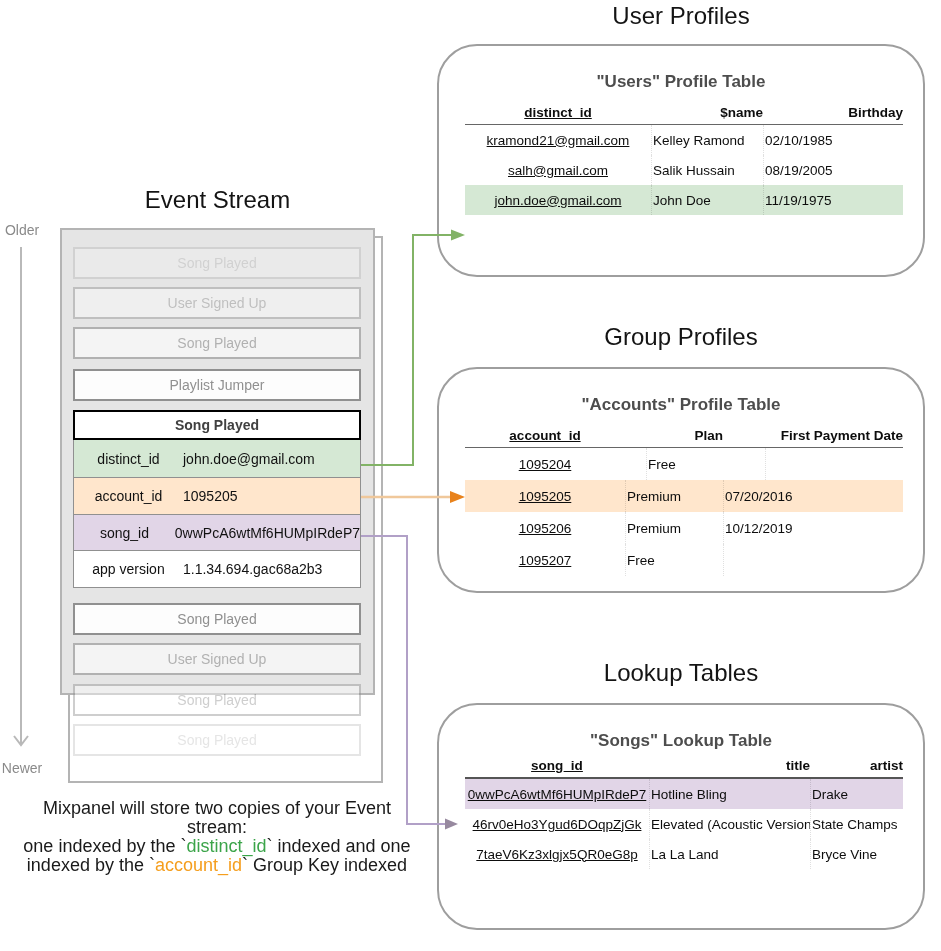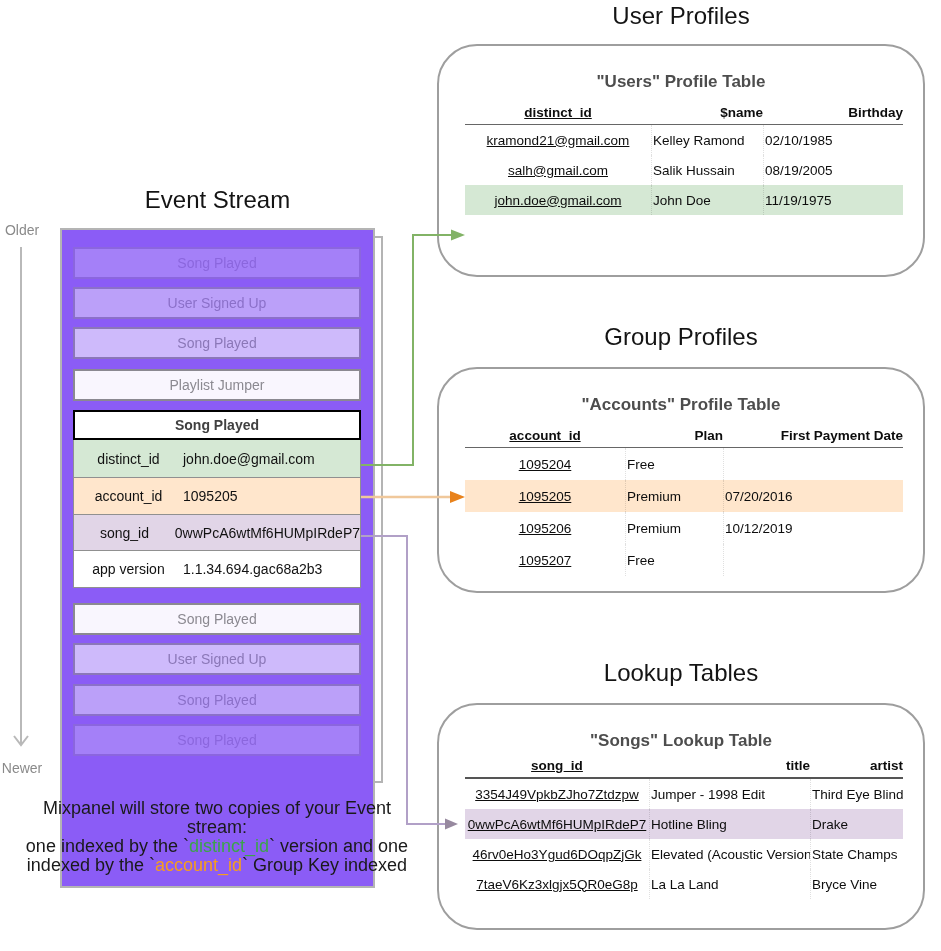--- a/index.html
+++ b/index.html
@@ -7,22 +7,22 @@
           font-family:"Liberation Sans",sans-serif;color:#111;}
 
   .heading{position:absolute;font-size:24px;font-weight:400;color:#141414;text-align:center;line-height:26px;}
 
   
   .tl-label{position:absolute;left:0;width:44px;text-align:center;font-size:14px;color:#8a8a8a;}
 
   
   .stream-stack{position:absolute;left:68px;top:236px;width:315px;height:547px;
                 border:2px solid #b4b4b4;background:#fff;box-sizing:border-box;}
-  .stream{position:absolute;left:60px;top:228px;width:315px;height:660px;
-          border:2px solid #b4b4b4;background:#8b5cf6;box-sizing:border-box;}
+  .stream{position:absolute;left:60px;top:228px;width:315px;height:467px;
+          border:2px solid #b4b4b4;background:#e5e5e5;box-sizing:border-box;}
   .event-box{position:absolute;left:11px;width:288px;height:32px;box-sizing:border-box;
              border:2px solid #8c8c8c;background:#fff;color:#8c8c8c;
              font-size:14px;text-align:center;line-height:28px;}
 
   .prop-table{position:absolute;left:11px;width:288px;box-sizing:border-box;}
   .prop-head{box-sizing:border-box;height:30px;border:2px solid #000;background:#fff;
              font-size:14px;font-weight:bold;color:#404040;text-align:center;line-height:26px;}
   .prop-rows{box-sizing:border-box;border:1px solid #909090;border-top:none;}
   .prop-row{box-sizing:border-box;display:flex;align-items:center;font-size:14px;color:#111;}
   .prop-row + .prop-row{border-top:1px solid #909090;}
@@ -99,21 +99,21 @@
         </div>
       </div>
       <div class="event-box" style="top: 373px; opacity: 0.95;">Song Played</div>
       <div class="event-box" style="top: 413px; opacity: 0.58;">User Signed Up</div>
       <div class="event-box" style="top: 454px; opacity: 0.42;">Song Played</div>
       <div class="event-box" style="top: 494px; opacity: 0.22;">Song Played</div>
     </div>
 
   <div class="caption" id="caption">
       <div><span>Mixpanel will store two copies of your Event stream:</span></div>
-      <div><span>one indexed by the `</span><span style="color: rgb(59, 164, 73);">distinct_id</span><span>` version and one</span></div>
+      <div><span>one indexed by the `</span><span style="color: rgb(59, 164, 73);">distinct_id</span><span>` indexed and one</span></div>
       <div><span>indexed by the `</span><span style="color: rgb(245, 158, 29);">account_id</span><span>` Group Key indexed</span></div>
     </div>
 
   <div class="card" style="left:437px;top:44px;height:233px;">
     <div class="card-title">"Users" Profile Table</div>
     <div class="ptable users" id="users-table" style="top:54px;">
         <div class="trow thead">
           <div class="pcell c0">distinct_id</div>
           <div class="pcell c1">$name</div>
           <div class="pcell c2">Birthday</div>
@@ -139,21 +139,21 @@
 
   <div class="card stacked" style="left:437px;top:367px;height:226px;">
     <div class="card-title">"Accounts" Profile Table</div>
     <div class="ptable accounts" id="accounts-table" style="top:54px;">
         <div class="trow thead">
           <div class="pcell c0">account_id</div>
           <div class="pcell c1">Plan</div>
           <div class="pcell c2">First Payment Date</div>
         </div>
         <div class="trule"></div>
-        <div class="trow body" style="height: 32px;">
+        <div class="trow body" style="height: 32px; gap: 21px;">
           <div class="pcell c0">1095204</div>
           <div class="pcell c1">Free</div>
           <div class="pcell c2"></div>
         </div>
         <div class="trow body" style="height: 32px; background: rgb(255, 230, 204);">
           <div class="pcell c0">1095205</div>
           <div class="pcell c1">Premium</div>
           <div class="pcell c2">07/20/2016</div>
         </div>
         <div class="trow body" style="height: 32px;">
@@ -171,25 +171,20 @@
 
   <div class="card stacked" style="left:437px;top:703px;height:227px;">
     <div class="card-title">"Songs" Lookup Table</div>
     <div class="ptable songs" id="songs-table" style="top:48px;">
         <div class="trow thead">
           <div class="pcell c0">song_id</div>
           <div class="pcell c1">title</div>
           <div class="pcell c2">artist</div>
         </div>
         <div class="trule thick"></div>
-        <div class="trow body" style="height: 30px;">
-          <div class="pcell c0">3354J49VpkbZJho7Ztdzpw</div>
-          <div class="pcell c1">Jumper - 1998 Edit</div>
-          <div class="pcell c2">Third Eye Blind</div>
-        </div>
         <div class="trow body" style="height: 30px; background: rgb(225, 213, 231);">
           <div class="pcell c0">0wwPcA6wtMf6HUMpIRdeP7</div>
           <div class="pcell c1">Hotline Bling</div>
           <div class="pcell c2">Drake</div>
         </div>
         <div class="trow body" style="height: 30px;">
           <div class="pcell c0">46rv0eHo3Ygud6DOqpZjGk</div>
           <div class="pcell c1">Elevated (Acoustic Version)</div>
           <div class="pcell c2">State Champs</div>
         </div>

